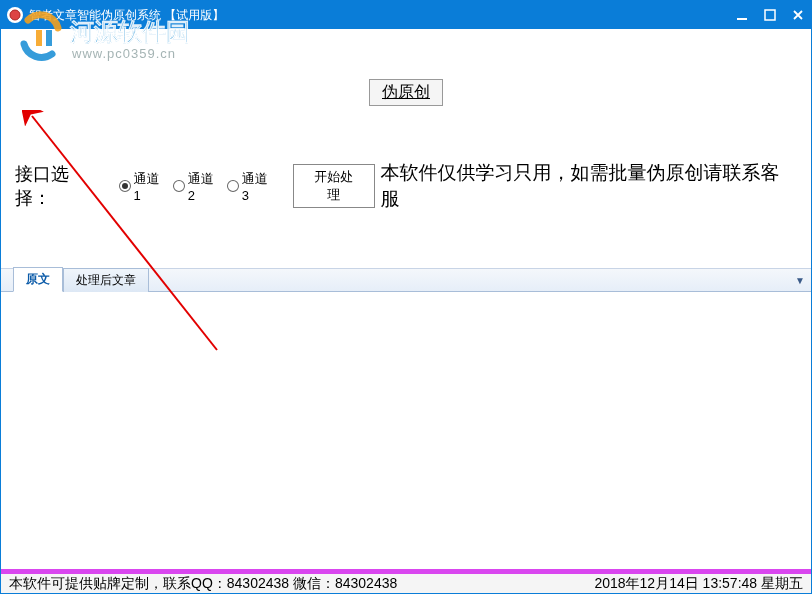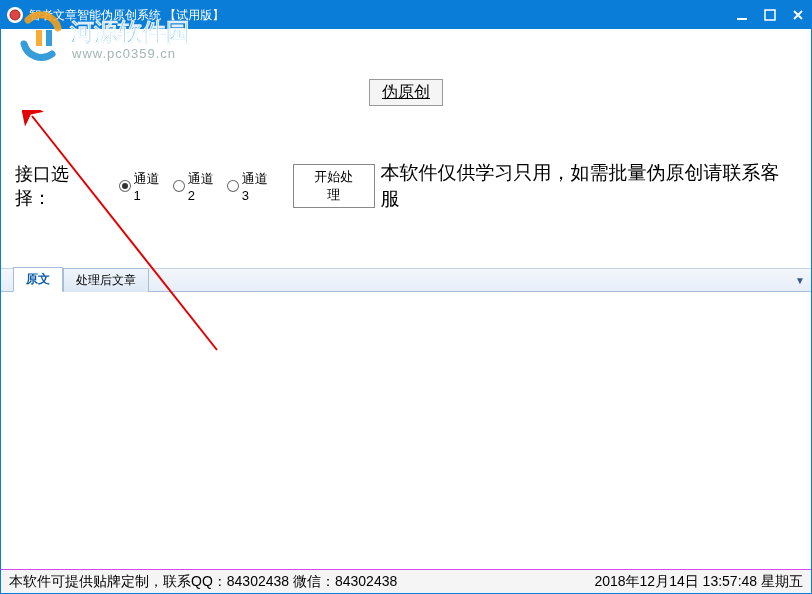--- a/index.html
+++ b/index.html
@@ -123,21 +123,21 @@
   align-self: center;
 }
 
 .content-area {
   flex: 1;
   background: #fff;
   position: relative;
 }
 
 .statusbar {
-  border-top: 1px solid #d946ef;
+  border-top: 5px solid #d946ef;
   background: #f5f5f5;
   height: 24px;
   display: flex;
   align-items: center;
   padding: 0 8px;
   font-size: 14px;
 }
 .status-left { flex: 1; }
 .status-right { }
 

